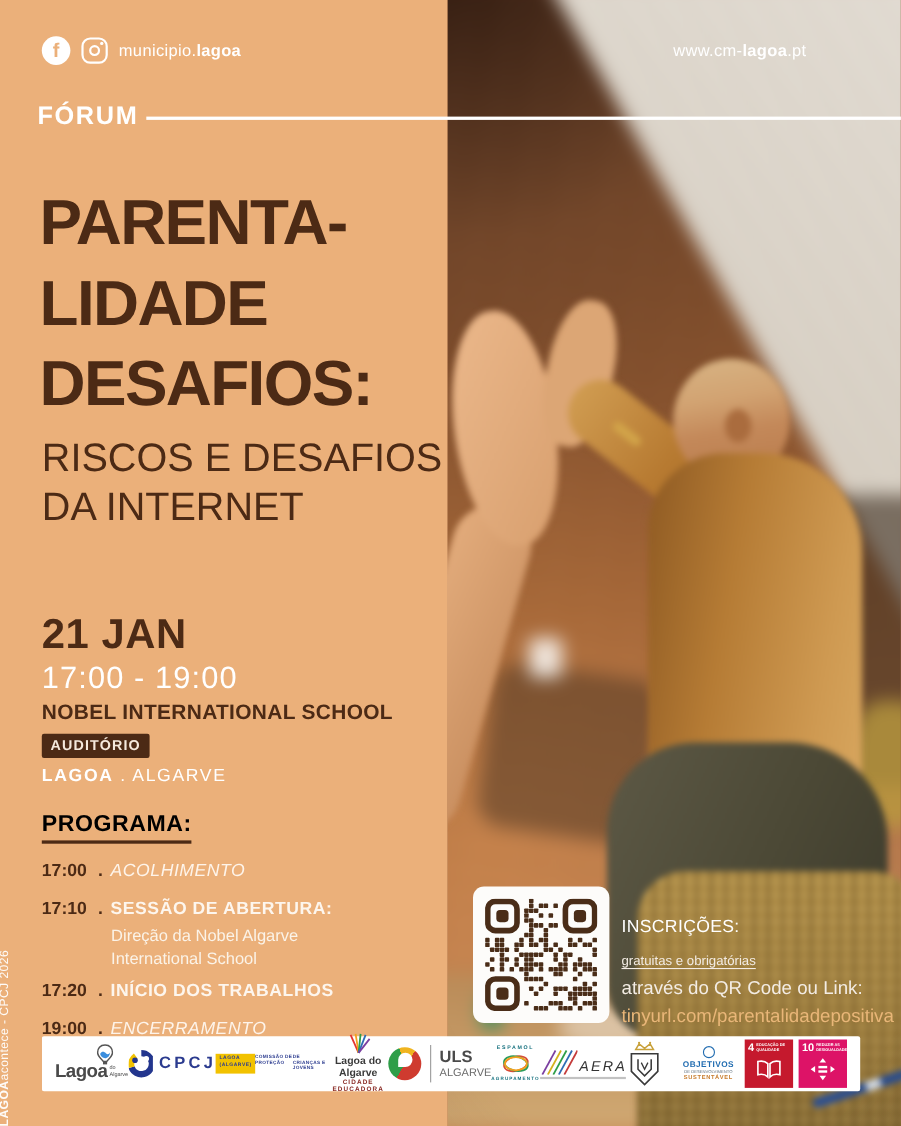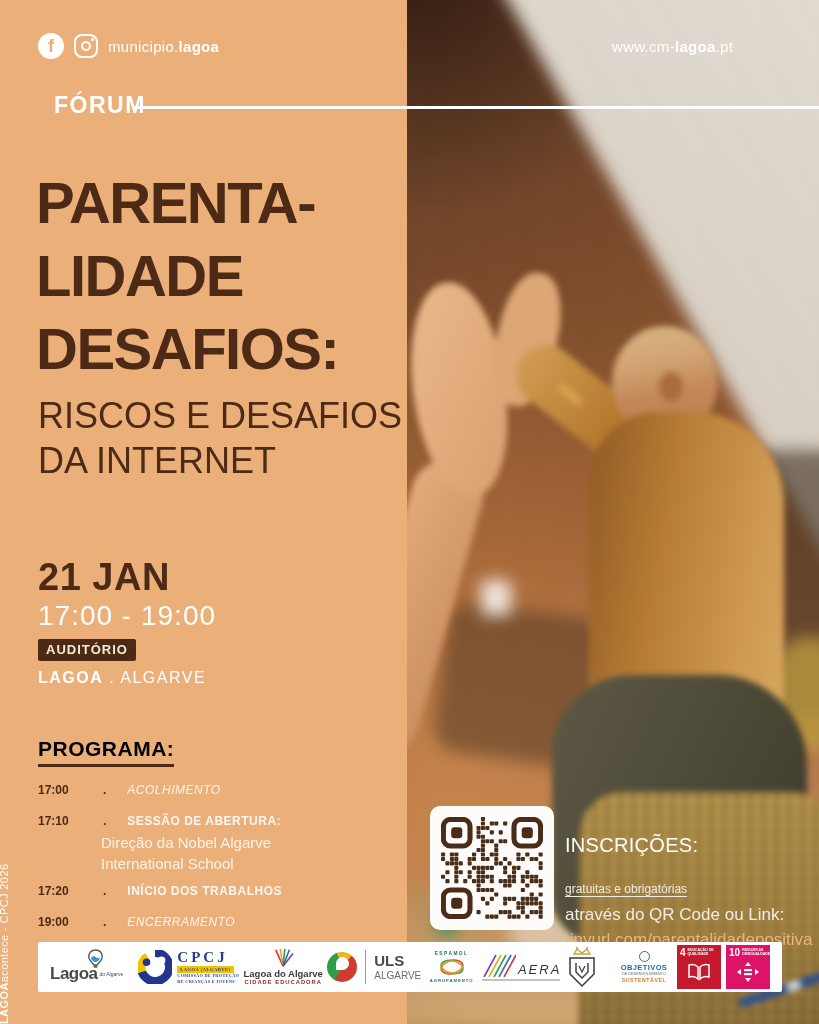--- a/index.html
+++ b/index.html
@@ -56,73 +56,73 @@
   .social-row{left:38px;top:33px;display:flex;align-items:center;gap:10px;color:#fff;z-index:10;}
   .fb-icon{width:26px;height:26px;border-radius:50%;background:#fff;color:#ebb07a;font-weight:bold;
       font-size:18px;display:flex;align-items:center;justify-content:center;line-height:1;}
   .ig-icon{width:24px;height:24px;border:2px solid #fff;border-radius:8px;position:relative;box-sizing:border-box;}
   .ig-icon::before{content:"";position:absolute;left:5px;top:5px;width:10px;height:10px;border:2px solid #fff;border-radius:50%;box-sizing:border-box;}
   .ig-icon::after{content:"";position:absolute;right:2px;top:2px;width:3px;height:3px;background:#fff;border-radius:50%;}
   .handle{font-size:15px;letter-spacing:.3px;}
   .handle b{font-weight:bold;}
   .website{left:612px;top:38px;color:#fff;font-size:15px;letter-spacing:.3px;z-index:20;}
   .website b{font-weight:bold;}
-  .kicker{left:54px;top:92px;color:#fff;font-size:23px;font-weight:bold;letter-spacing:1.5px;z-index:10;}
+  .kicker{left:34px;top:92px;color:#fff;font-size:23px;font-weight:bold;letter-spacing:1.5px;z-index:10;}
   .rule{left:133px;top:106px;width:686px;height:3px;background:#fff;z-index:20;}
 
   
   .title{left:36px;top:166px;color:#4c2a15;font-weight:bold;font-size:58px;line-height:73px;letter-spacing:-1.5px;z-index:10;}
   .subtitle{left:38px;top:393px;color:#4c2a15;font-size:36px;line-height:45px;font-weight:400;z-index:10;}
 
   
   .event{left:38px;top:556px;z-index:10;}
   .ev-date{color:#4c2a15;font-size:38px;font-weight:bold;letter-spacing:.5px;}
   .ev-time{color:#fff;font-size:28px;font-weight:400;letter-spacing:1px;margin-top:1px;}
   .ev-venue{color:#4c2a15;font-size:19px;font-weight:bold;letter-spacing:.3px;margin-top:6px;}
   .ev-badge{display:inline-block;background:#4c2a15;color:#f5e9dc;font-size:13px;font-weight:bold;
       letter-spacing:1px;padding:3px 8px 4px;border-radius:2px;margin-top:7px;text-align:right;}
   .ev-city{color:#fff;font-size:16px;margin-top:8px;letter-spacing:1.5px;}
   .ev-city .c{font-weight:bold;}
 
   
   .program{left:38px;top:737px;width:340px;z-index:10;}
   .prog-head{display:inline-block;color:#000000;font-size:21px;font-weight:bold;letter-spacing:.5px;
       border-bottom:3px solid #4c2a15;padding-bottom:3px;margin-bottom:16px;}
-  .prog-row{display:flex;gap:21px;font-size:12px;align-items:center;}
+  .prog-row{display:flex;gap:7px;font-size:16px;align-items:center;}
   .prog-time{color:#4c2a15;font-weight:bold;width:44px;}
   .prog-dot{color:#4c2a15;font-weight:bold;}
   .lbl-italic{color:rgba(255,248,240,.95);font-style:italic;letter-spacing:.5px;}
   .lbl-bold{color:#fdf6ee;font-weight:bold;letter-spacing:.5px;}
   .prog-detail{color:#fbf3e8;font-size:15px;line-height:21px;margin-left:63px;}
   .mb1{margin-bottom:17px;} .mb2{margin-bottom:4px;} .mb3{margin-top:10px;margin-bottom:17px;}
 
   
   .qr-card{left:430px;top:806px;width:124px;height:124px;background:#fdfcfa;border-radius:10px;z-index:20;
       display:flex;align-items:center;justify-content:center;}
   .insc{left:565px;top:834px;width:235px;z-index:20;}
-  .insc-head{color:#fff;font-size:20px;letter-spacing:.3px;margin-bottom:20px;}
+  .insc-head{color:#fff;font-size:16px;letter-spacing:.3px;margin-bottom:9px;}
   .insc-line1{color:#f3ece4;font-size:12px;text-decoration:underline;text-underline-offset:3px;line-height:25px;}
   .insc-line2{color:#f3ece4;font-size:17px;line-height:25px;}
   .insc-link{color:#e9b678;font-size:17px;line-height:25px;}
 
   
   .side-text{left:10px;top:1012px;transform:rotate(-90deg);transform-origin:0 100%;color:rgba(255,255,255,.95);
       font-size:11px;letter-spacing:.4px;white-space:nowrap;z-index:10;}
   .side-text b{font-weight:bold;}
 
   
   .logo-bar{left:38px;top:942px;width:744px;height:50px;background:#fff;z-index:30;display:flex;
       align-items:center;justify-content:space-between;padding:0 12px;box-sizing:border-box;border-radius:2px;}
   .logo{display:flex;align-items:center;}
   .lagoa{position:relative;padding-top:13px;width:84px;}
   .lagoa-name{font-size:17px;font-weight:bold;color:#4a4a4a;letter-spacing:-.5px;}
   .lagoa-sub{font-size:5px;color:#4a4a4a;vertical-align:4px;margin-left:2px;}
   .lagoa svg{position:absolute;left:38px;top:-2px;}
   .cpcj{gap:5px;}
-  .cpcj-col{display:flex;flex-direction:column;line-height:1.15;font-family:Liberation Serif, serif;}
+  .cpcj-col{display:flex;flex-direction:row;line-height:1.15;}
   .cpcj-acr{color:#2b3b8f;font-weight:bold;font-size:15px;letter-spacing:3px;}
   .cpcj-badge{background:#f2c200;color:#2b3b8f;font-size:4.5px;font-weight:bold;padding:1px 3px;width:fit-content;letter-spacing:.5px;}
   .cpcj-sub{color:#2b3b8f;font-size:4.3px;font-weight:bold;letter-spacing:.3px;margin-top:1px;}
   .educadora{flex-direction:column;line-height:1.2;text-align:center;}
   .edu-l1{font-size:9.5px;font-weight:bold;color:#3a3a3a;}
   .edu-l2{font-size:5.8px;letter-spacing:1px;color:#8a2b25;font-weight:bold;}
   .uls{gap:8px;}
   .uls-ball{width:30px;height:30px;border-radius:50%;
       background:conic-gradient(from 210deg,#2f9e49 0 130deg,#f0b41f 130deg 190deg,#cf3b2f 190deg 360deg);position:relative;}
   .uls-ball::after{content:"";position:absolute;left:9px;top:5px;width:13px;height:13px;background:#fff;border-radius:50% 50% 50% 0;}
@@ -199,20 +199,21 @@
     <div>DESAFIOS:</div>
   </div>
   <div class="abs subtitle">
     <div>RISCOS E DESAFIOS</div>
     <div>DA INTERNET</div>
   </div>
 
   <div class="abs event">
     <div class="ev-date">21 JAN</div>
     <div class="ev-time">17:00 - 19:00</div>
+    <div class="ev-venue">NOBEL INTERNATIONAL SCHOOL</div>
     <div><span class="ev-badge">AUDITÓRIO</span></div>
     <div class="ev-city"><span class="c">LAGOA</span> <span>.</span> <span>ALGARVE</span></div>
   </div>
 
   <div class="abs program">
     <div><span class="prog-head">PROGRAMA:</span></div>
     <div class="prog-row mb1">
       <span class="prog-time">17:00</span>
       <span class="prog-dot">.</span>
       <span class="lbl-italic">ACOLHIMENTO</span>

